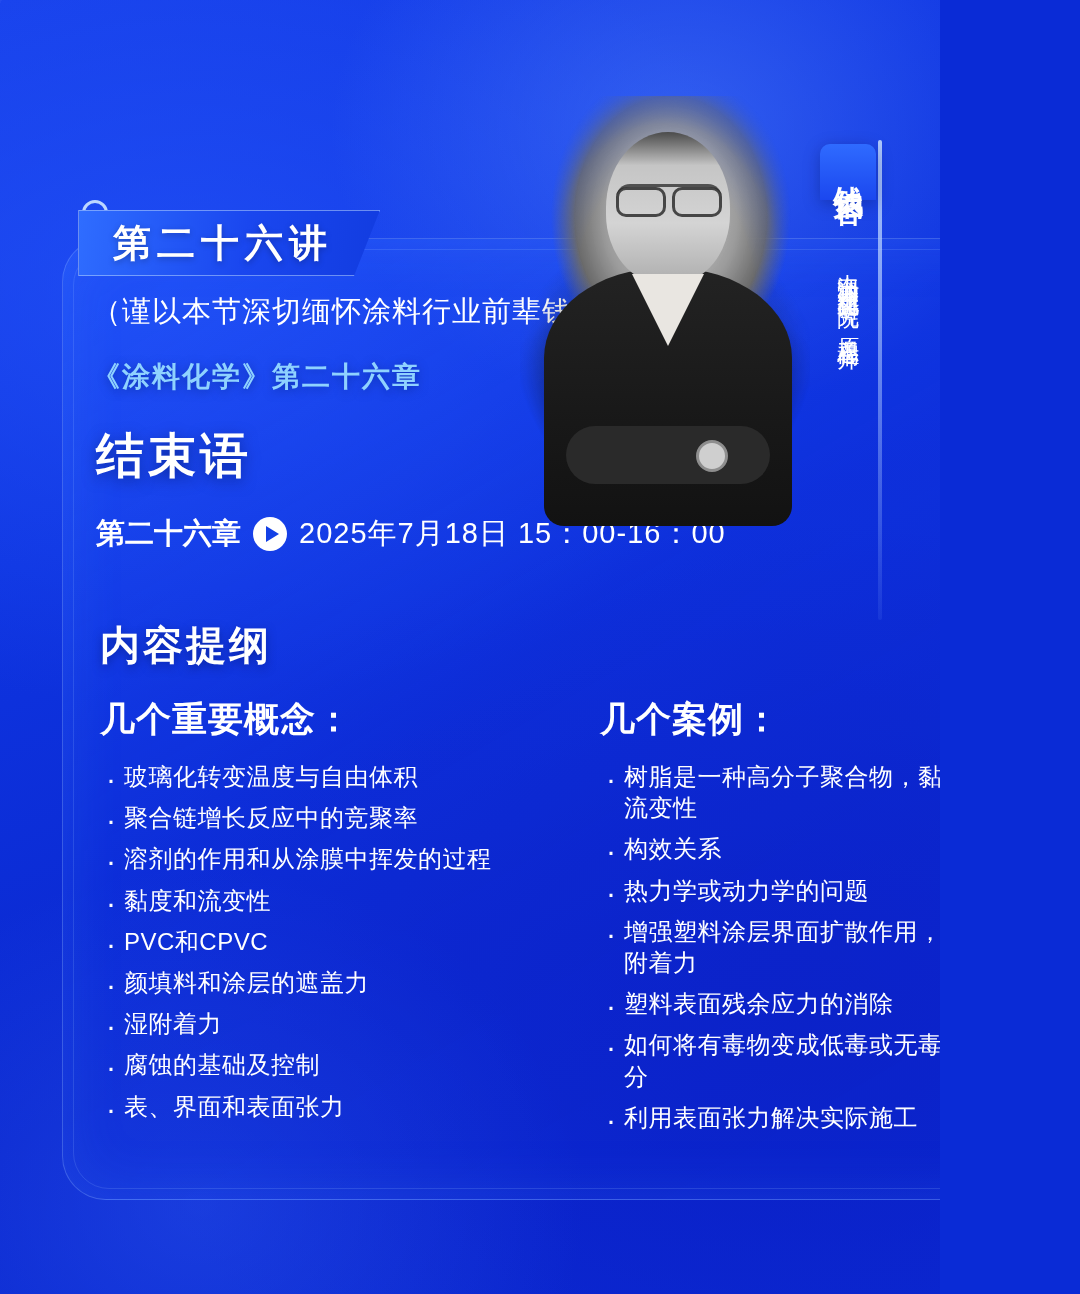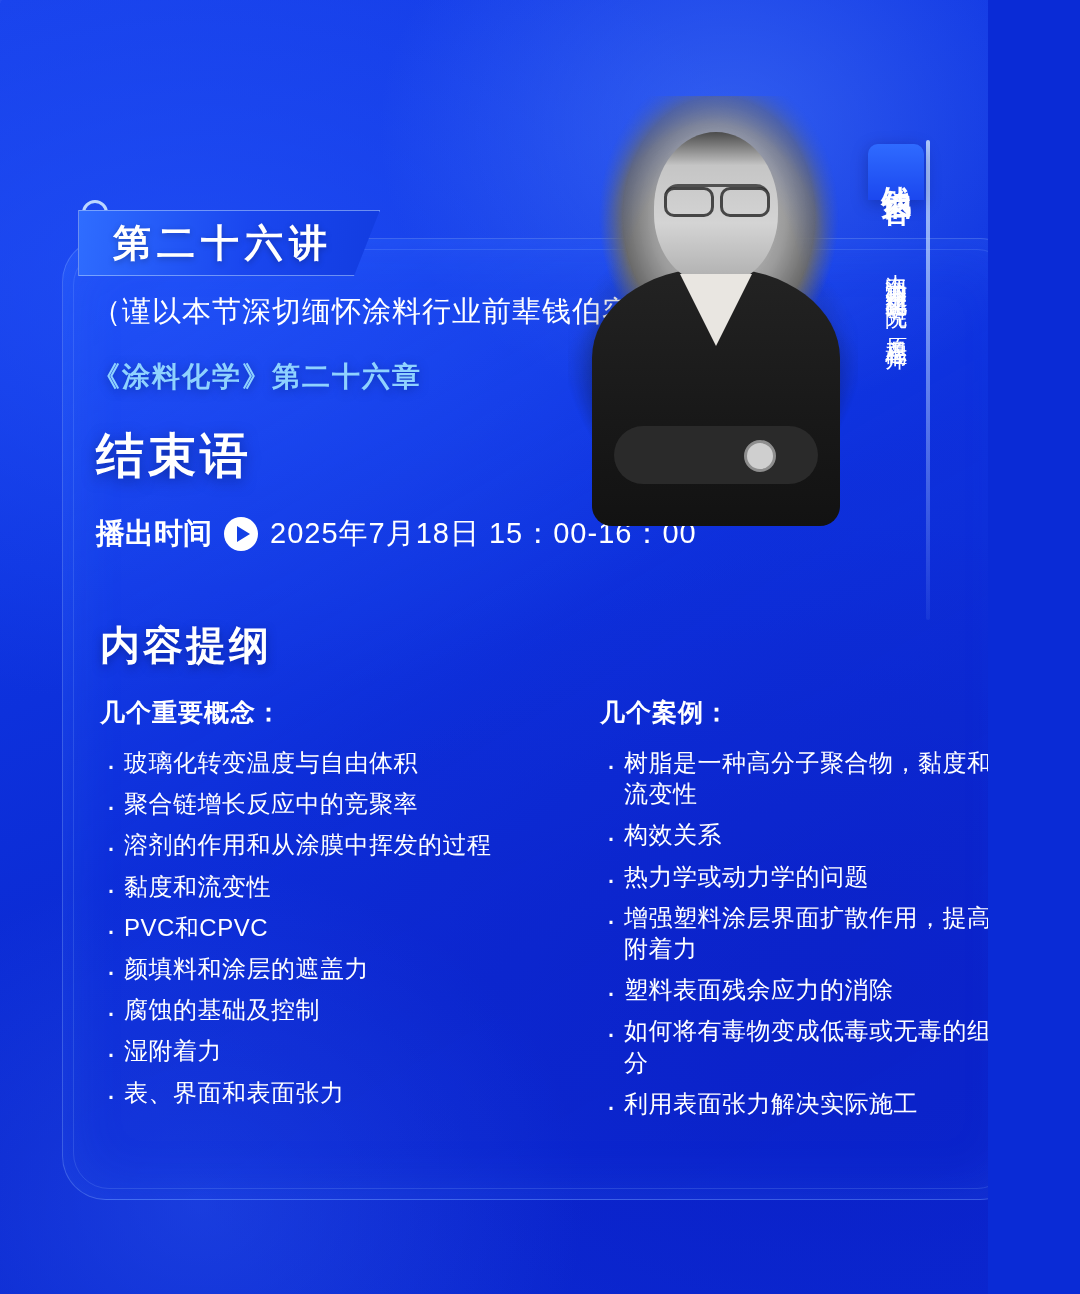--- a/index.html
+++ b/index.html
@@ -16,21 +16,20 @@
 
   .poster {
     position: relative;
     width: 940px;
     height: 1294px;
     background:
       radial-gradient(ellipse 900px 600px at 18% 22%, rgba(40,90,255,0.55) 0%, rgba(10,40,220,0) 70%),
       radial-gradient(ellipse 1000px 700px at 85% 78%, rgba(10,25,190,0.65) 0%, rgba(10,40,220,0) 70%),
       linear-gradient(160deg, #1740ea 0%, #0e34e0 35%, #0a27cf 70%, #0b2ad4 100%);
     overflow: hidden;
-    padding-left: 48px;
   }
 
   
   .streaks {
     position: absolute;
     inset: 0;
     background:
       linear-gradient(118deg, rgba(255,255,255,0.045) 0 2px, rgba(255,255,255,0) 2px 120px),
       linear-gradient(118deg, rgba(255,255,255,0.03) 0 1px, rgba(255,255,255,0) 1px 70px);
     opacity: .7;
@@ -311,21 +310,21 @@
     left: 100px;
     top: 696px;
     width: 900px;
     display: flex;
     gap: 100px;
   }
   .col { width: 400px; }
   .col.right { width: 400px; }
   .col h3 {
     margin: 0 0 18px 0;
-    font-size: 25px;
+    font-size: 35px;
     font-weight: 700;
     color: #ffffff;
     letter-spacing: 1px;
   }
   .col ul {
     margin: 0;
     padding: 0;
     list-style: none;
   }
   .col li {
@@ -361,21 +360,21 @@
   <div class="ribbon-dot"></div>
   <div class="ribbon">
     <span>第二十六讲</span>
   </div>
 
   <div class="memorial">（谨以本节深切缅怀涂料行业前辈钱伯容先生）</div>
   <div class="book-title">《涂料化学》第二十六章</div>
   <div class="main-title">结束语</div>
 
   <div class="airtime">
-    <span>播出时间</span>
+    <span>第二十六章</span>
     <span class="play-icon"></span>
     <span class="value">2025年7月18日 15：00-16：00</span>
   </div>
 
   <div class="speaker">
     <div class="speaker-photo"></div>
     <div class="sp-body"></div>
     <div class="sp-head"></div>
     <div class="sp-glasses"></div>
     <div class="sp-collar"></div>
@@ -396,22 +395,22 @@
   <div class="columns">
     <div class="col left">
       <h3>几个重要概念：</h3>
       <ul>
         <li>玻璃化转变温度与自由体积</li>
         <li>聚合链增长反应中的竞聚率</li>
         <li>溶剂的作用和从涂膜中挥发的过程</li>
         <li>黏度和流变性</li>
         <li>PVC和CPVC</li>
         <li>颜填料和涂层的遮盖力</li>
+        <li>湿附着力</li>
         <li>腐蚀的基础及控制</li>
-        <li>湿附着力</li>
         <li>表、界面和表面张力</li>
       </ul>
     </div>
     <div class="col right">
       <h3>几个案例：</h3>
       <ul>
         <li>树脂是一种高分子聚合物，黏度和流变性</li>
         <li>构效关系</li>
         <li>热力学或动力学的问题</li>
         <li>增强塑料涂层界面扩散作用，提高附着力</li>

